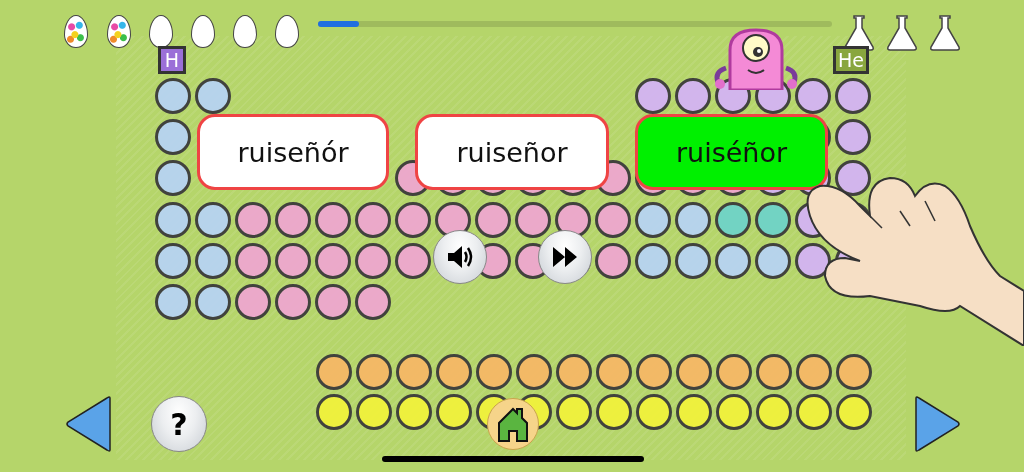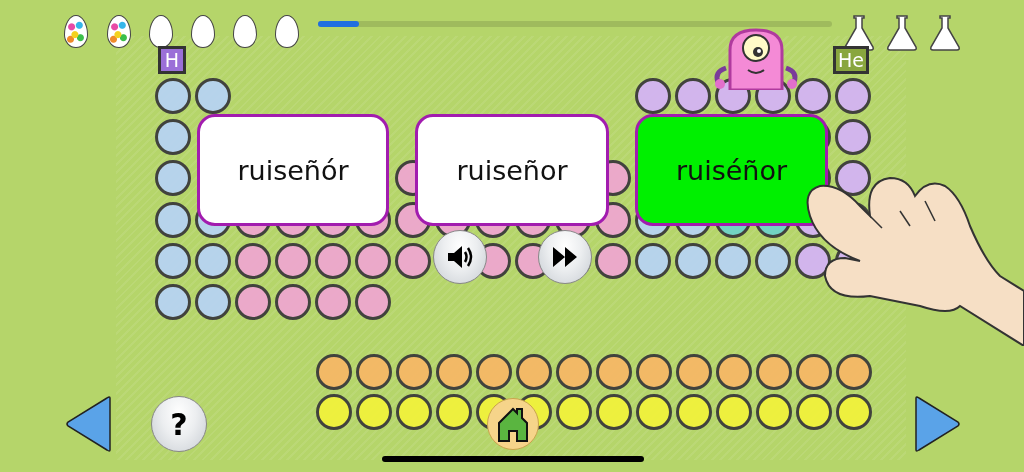--- a/index.html
+++ b/index.html
@@ -11,21 +11,21 @@
     radial-gradient(circle at 30% 35%,#e84aa6 0 3px,transparent 4px),
     radial-gradient(circle at 65% 30%,#35b6ea 0 3px,transparent 4px),
     radial-gradient(circle at 45% 60%,#f4d21e 0 3px,transparent 4px),
     radial-gradient(circle at 70% 70%,#3cbf4a 0 3px,transparent 4px),
     radial-gradient(circle at 25% 75%,#f08b2a 0 3px,transparent 4px),#fff;}
   .progress-track{position:absolute;left:318px;top:21px;width:514px;height:6px;background:rgba(0,0,0,0.12);border-radius:3px;}
   .progress-fill{position:absolute;left:0;top:0;height:6px;border-radius:3px;}
   .flask{position:absolute;top:14px;width:32px;height:37px;}
   .element-tile{position:absolute;width:28px;height:28px;border:3px solid #333;box-sizing:border-box;color:#fff;font-size:19px;display:flex;align-items:center;justify-content:center;}
   .circle{position:absolute;width:36px;height:36px;border-radius:50%;border:3px solid #3b3b3b;box-sizing:border-box;opacity:0.95;}
-  .choice{position:absolute;top:114px;height:112px;border:3px solid #a21caf;border-radius:18px;box-sizing:border-box;display:flex;align-items:center;justify-content:center;font-size:27px;color:#111;font-family:"DejaVu Sans",sans-serif;cursor:pointer;}
+  .choice{position:absolute;top:114px;height:76px;border:3px solid #ef4444;border-radius:18px;box-sizing:border-box;display:flex;align-items:center;justify-content:center;font-size:27px;color:#111;font-family:"DejaVu Sans",sans-serif;cursor:pointer;}
   .round-btn{position:absolute;width:54px;height:54px;border-radius:50%;border:1.5px solid #888;box-sizing:border-box;
     background:radial-gradient(ellipse at 50% 30%,#ffffff 0%,#eceef0 45%,#c7ccd2 100%);display:flex;align-items:center;justify-content:center;}
   .nav-arrow{position:absolute;top:396px;width:50px;height:56px;}
   .home-bar{position:absolute;left:382px;top:456px;width:262px;height:6px;background:#000;border-radius:3px;}
 </style>
 </head>
 <body>
 
 <div class="board"></div>
 

